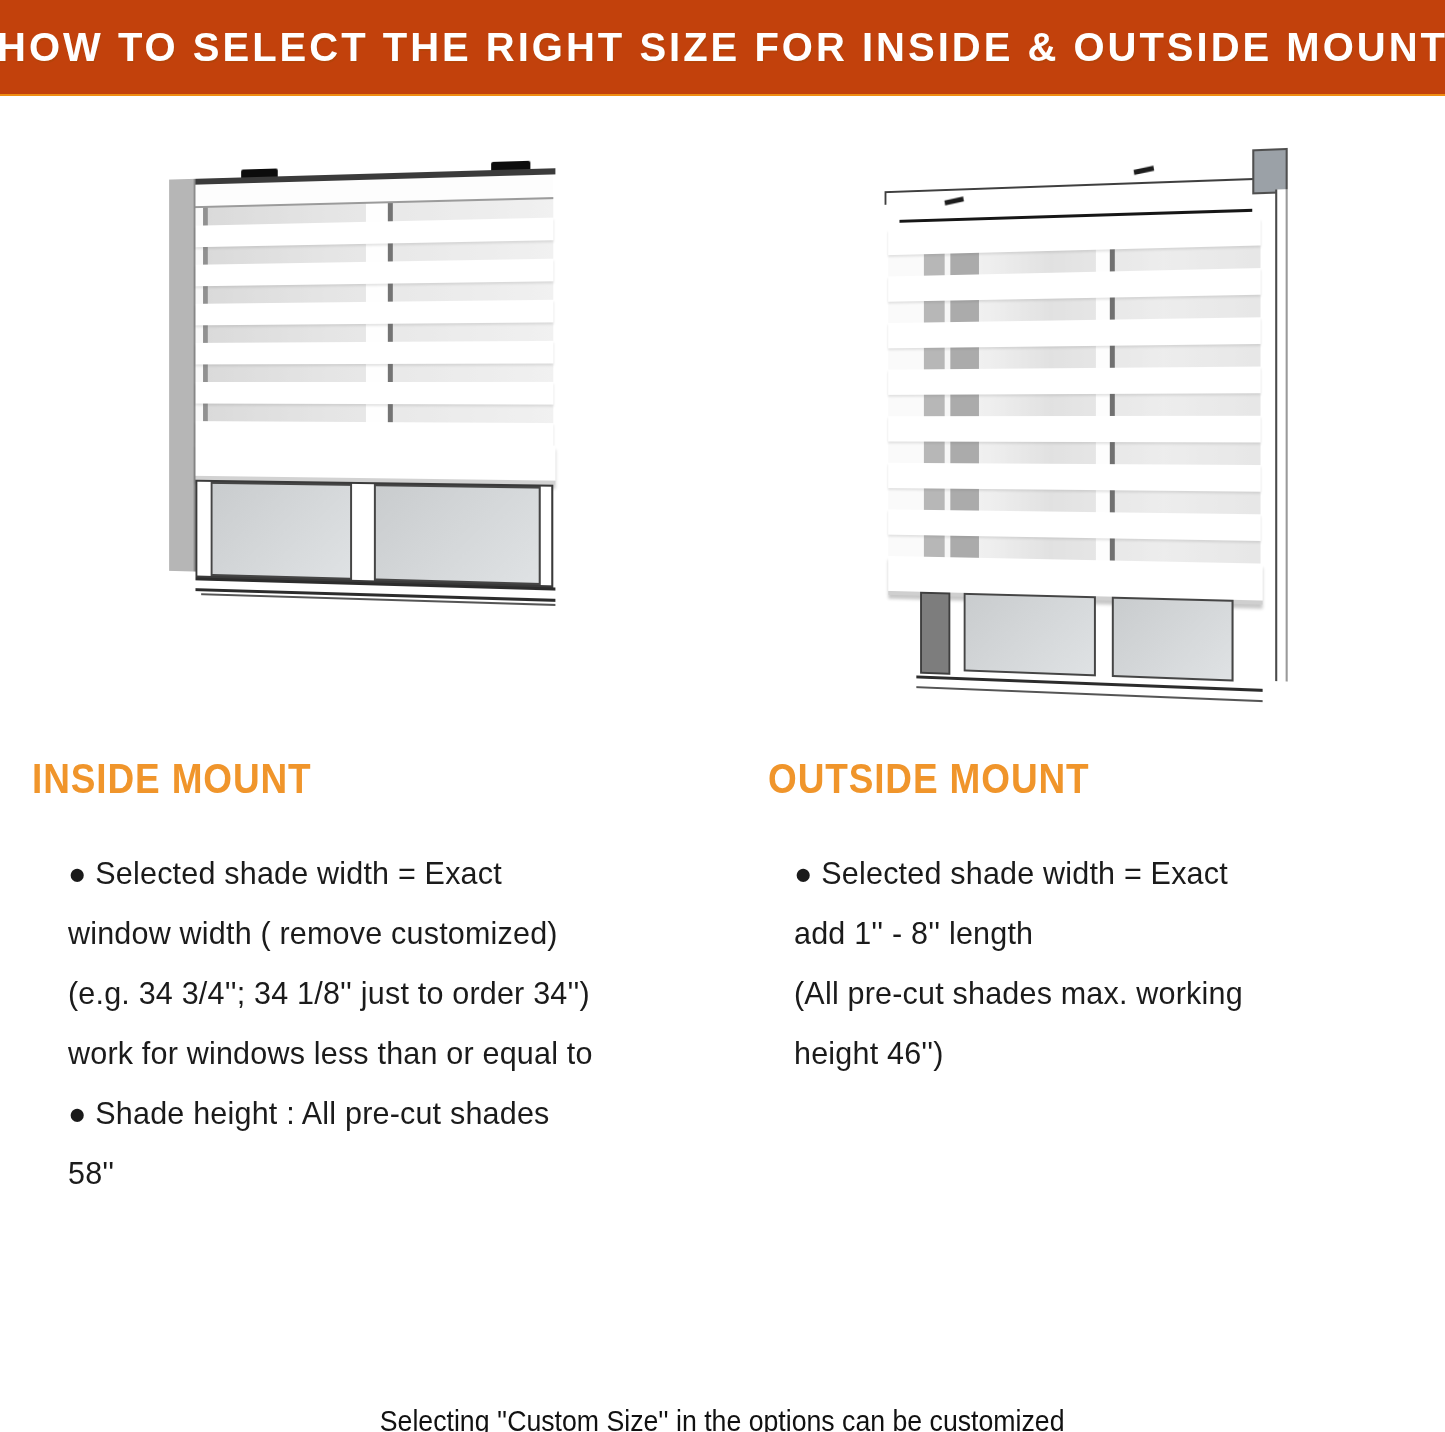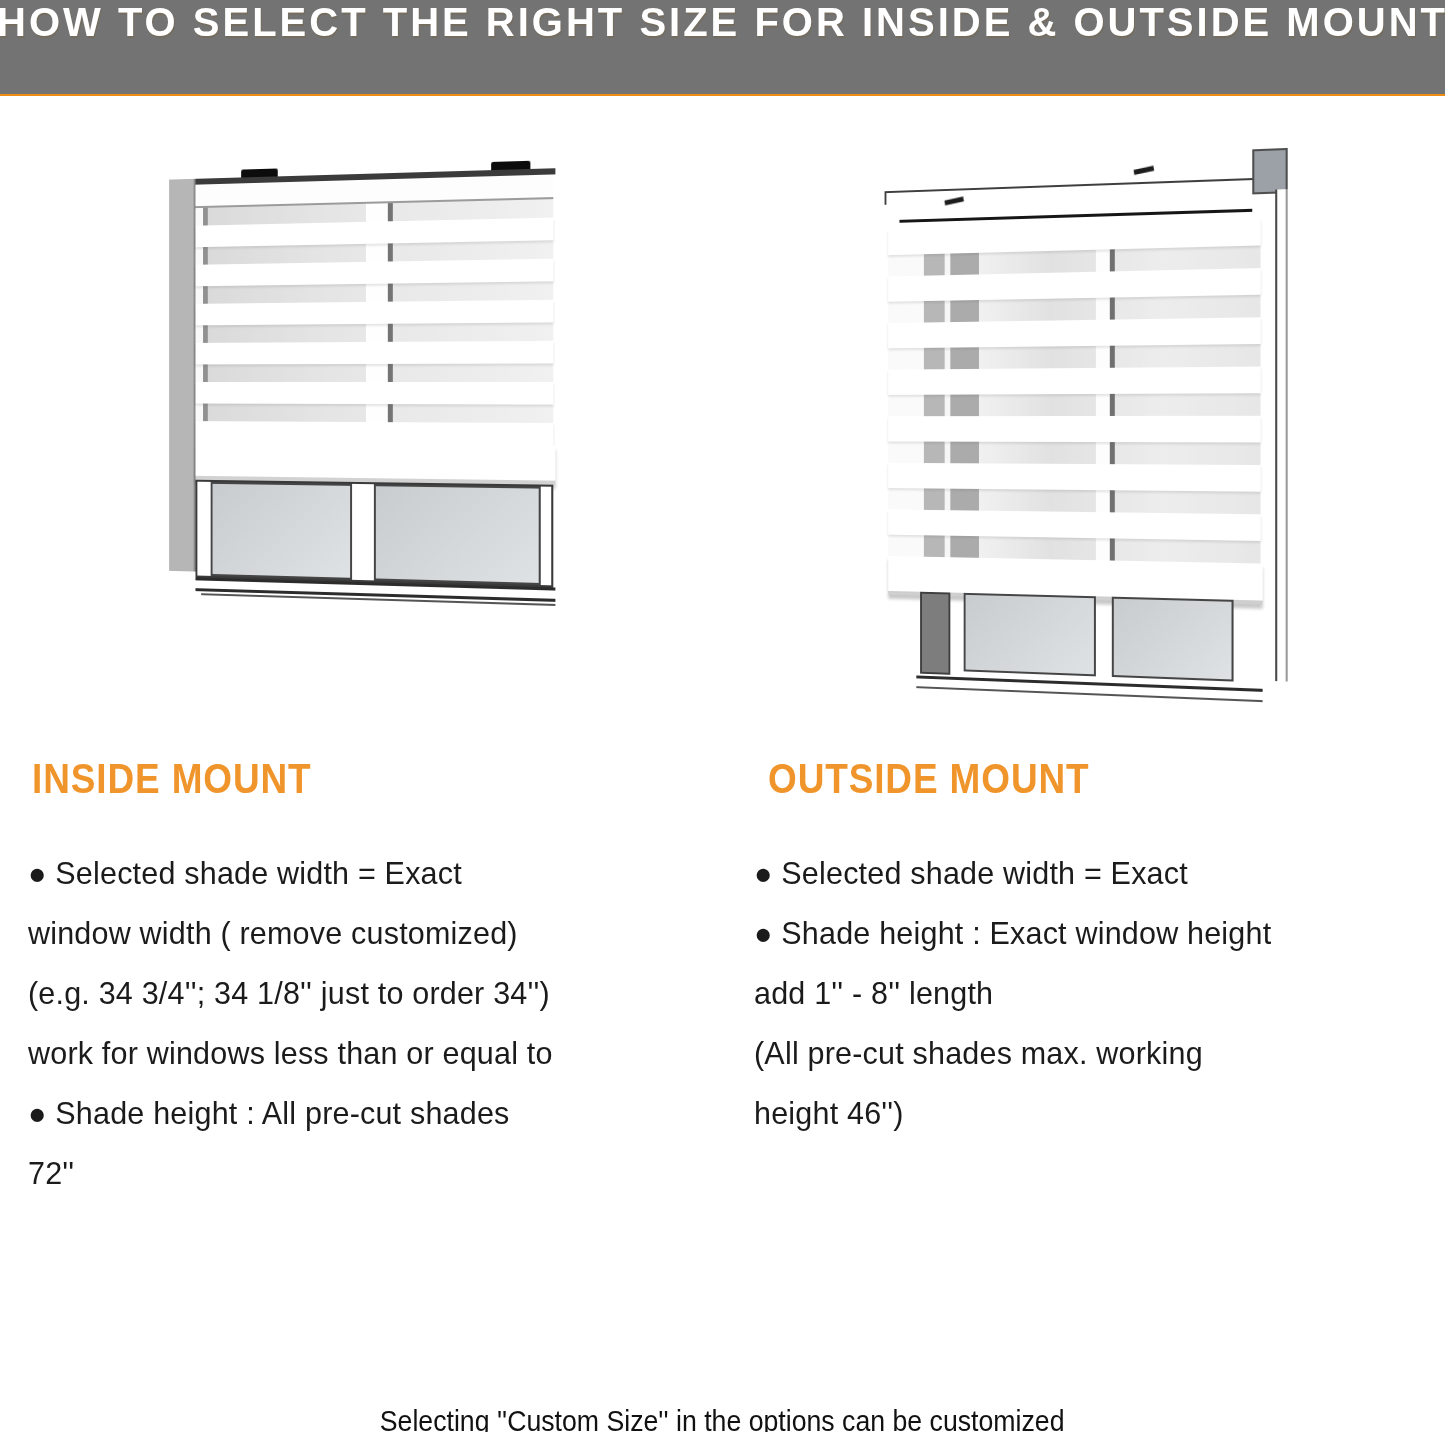--- a/index.html
+++ b/index.html
@@ -3,22 +3,22 @@
 <meta charset="utf-8">
 <style>
   html,body{margin:0;padding:0;}
   body{
     width:1445px;height:1432px;position:relative;overflow:hidden;
     background:#ffffff;font-family:"Liberation Sans",sans-serif;
   }
   
   .header{
     position:absolute;left:0;top:0;width:1445px;height:94px;
-    background:#737373;border-bottom:2px solid #ef8d12;
-    display:flex;align-items:flex-start;justify-content:center;
+    background:#c2410c;border-bottom:2px solid #ef8d12;
+    display:flex;align-items:center;justify-content:center;
   }
   .header-title{
     color:#ffffff;font-size:40px;font-weight:bold;letter-spacing:3px;
     text-shadow:1px 2px 0 rgba(120,80,0,0.18);white-space:nowrap;
   }
   
   .fig{position:absolute;}
   .fig-inside{left:160px;top:158px;width:398px;height:450px;}
   .fig-outside{left:876px;top:150px;width:420px;height:548px;}
   .persp{position:absolute;inset:0;transform-origin:50% 50%;}
@@ -78,21 +78,21 @@
   .mount-heading{
     position:absolute;top:755px;color:#F0952B;font-weight:bold;font-size:42px;
     transform:scaleX(0.88);transform-origin:left center;white-space:nowrap;letter-spacing:1px;
   }
   .heading-inside{left:32px;}
   .heading-outside{left:768px;}
   
   .col{position:absolute;top:843px;font-size:30.5px;line-height:60px;color:#1b1b1b;letter-spacing:0.2px;}
   .col-inside{left:28px;width:700px;}
   .col-outside{left:754px;width:680px;}
-  .col div{height:60px;white-space:nowrap;}
+  .col div{height:60px;white-space:nowrap;margin-left:40px;}
   
   .footnote{
     position:absolute;left:0;right:0;bottom:-6px;text-align:center;
     font-size:29px;color:#111111;
   }
   .footnote span{display:inline-block;transform:scaleX(0.92);transform-origin:center;white-space:nowrap;}
 </style>
 </head>
 <body>
 
@@ -178,26 +178,25 @@
 
 <div class="mount-heading heading-inside">INSIDE MOUNT</div>
 <div class="mount-heading heading-outside">OUTSIDE MOUNT</div>
 
 <div class="col col-inside">
   <div>● Selected shade width = Exact</div>
   <div>window width ( remove customized)</div>
   <div>(e.g. 34 3/4''; 34 1/8'' just to order 34'')</div>
   <div>work for windows less than or equal to</div>
   <div>● Shade height : All pre-cut shades</div>
-  <div>72''</div>
+  <div>58''</div>
 </div>
 
 <div class="col col-outside">
   <div>● Selected shade width = Exact</div>
-  <div>● Shade height : Exact window height</div>
   <div>add 1'' - 8'' length</div>
   <div>(All pre-cut shades max. working</div>
   <div>height 46'')</div>
 </div>
 
 <div class="footnote">
   <span>Selecting ''Custom Size'' in the options can be customized</span>
 </div>
 
 </body></html>

